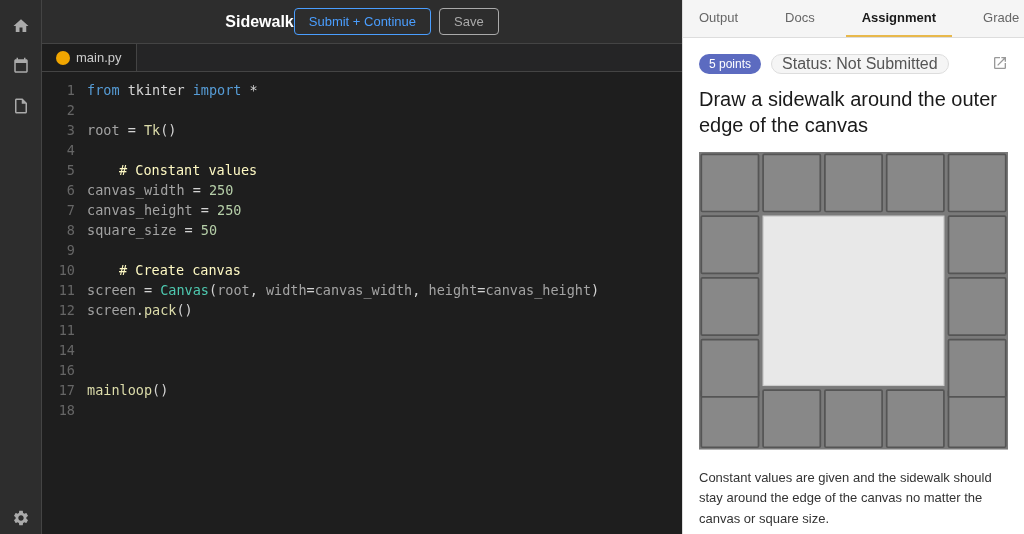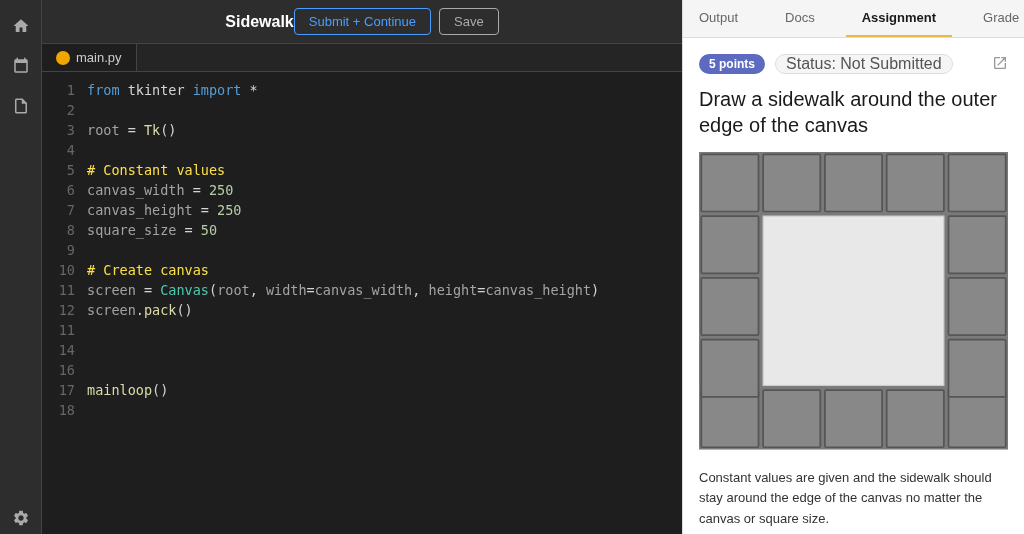--- a/index.html
+++ b/index.html
@@ -121,21 +121,21 @@
       color: #666;
       user-select: none;
     }
     .line-content {
       color: #d4d4d4;
       white-space: pre;
     }
     .kw { color: #569cd6; }
     .fn { color: #dcdcaa; }
     .num { color: #b5cea8; }
-    .comment { color: #fde047; }
+    .comment { color: #fef9c3; margin-left: 32px; }
     .cls { color: #4ec9b0; }
     .var { color: #a3a3a3; }
     .op { color: #d4d4d4; }
 
     
     .right-panel {
       width: 342px;
       min-width: 342px;
       background: #fff;
       display: flex;
@@ -173,21 +173,21 @@
       align-items: center;
       gap: 10px;
       margin-bottom: 12px;
     }
     .badge-points {
       background: #5c6bc0;
       color: #fff;
       padding: 3px 10px;
       border-radius: 12px;
       font-size: 12px;
-      font-weight: 700;
+      font-weight: 400;
     }
     .badge-status {
       background: #f5f5f5;
       color: #555;
       border: 1px solid #ddd;
       padding: 0 10px;
       border-radius: 12px;
       font-size: 16px;
     }
     .external-link-icon {

